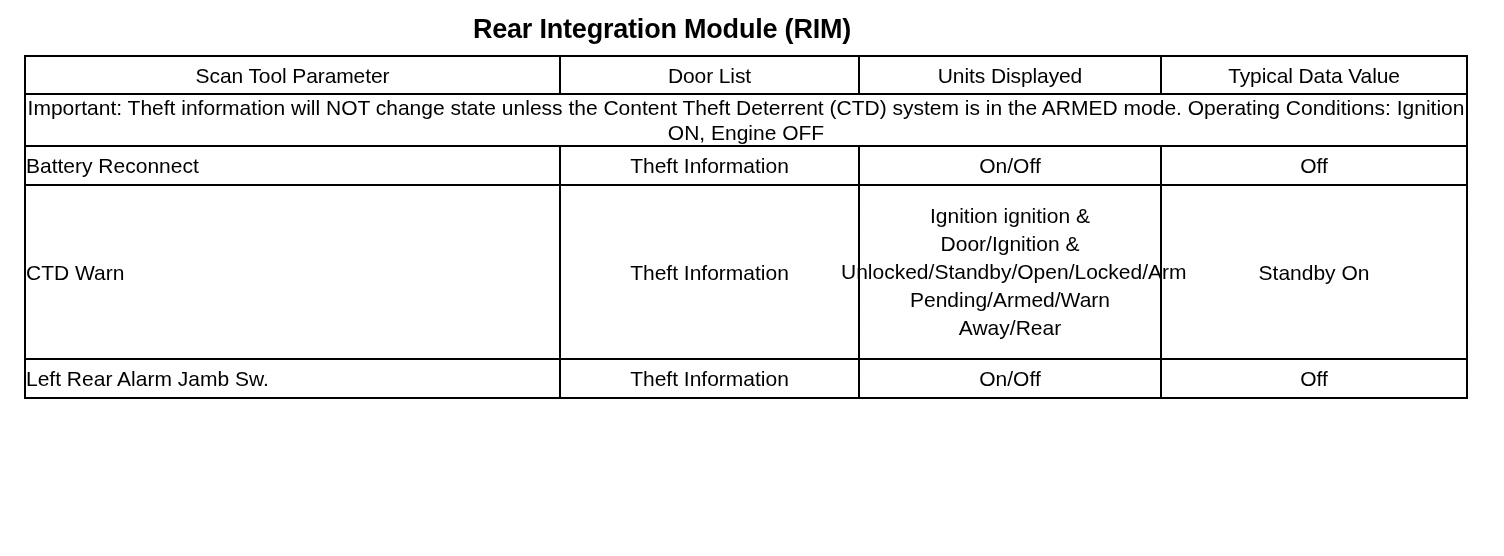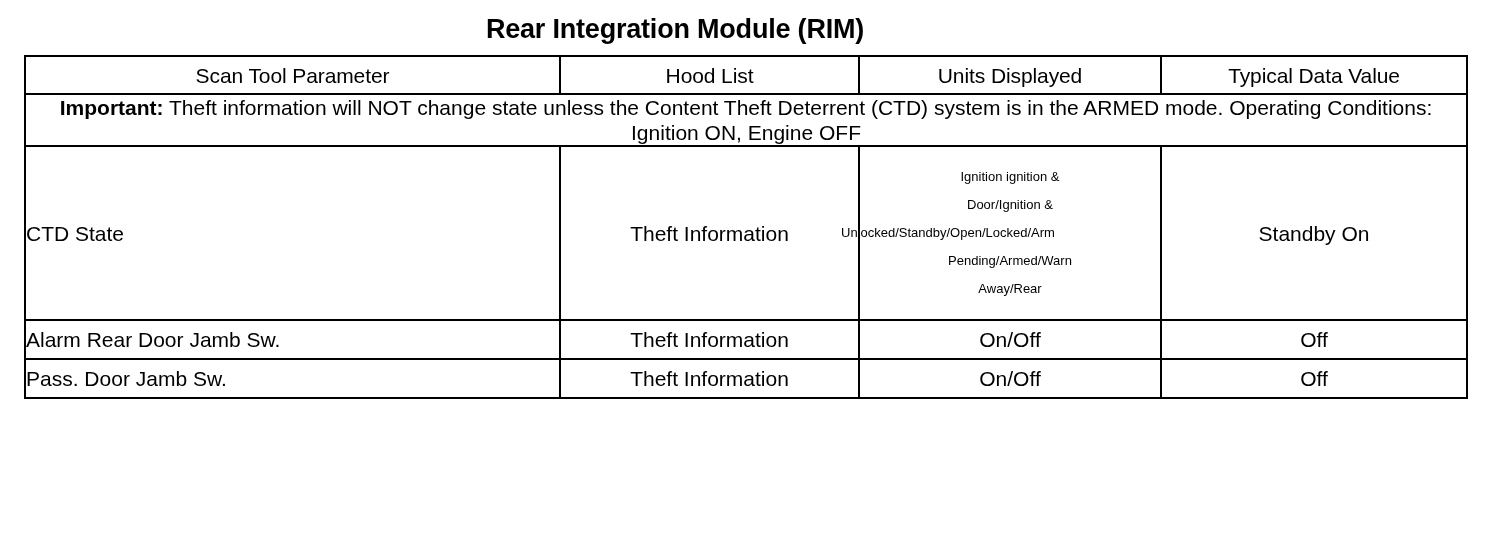--- a/index.html
+++ b/index.html
@@ -28,21 +28,20 @@
     position: absolute;
     left: 0;
     top: 14px;
     width: 1324px;
     text-align: center;
     font-size: 27px;
     font-weight: bold;
     letter-spacing: -0.2px;
     line-height: 30px;
     white-space: nowrap;
-    padding-left: 13px;
   }
 
   
   .table-wrap {
     position: absolute;
     left: 24px;
     top: 55px;
     width: 1442px;
   }
 
@@ -81,21 +80,21 @@
   }
 
   
   td.note {
     text-align: center;
     padding: 5px 8px 6px 8px;
     font-size: 21px;
     line-height: 26px;
   }
   td.note .lead {
-    font-weight: bold;
+    font-weight: normal;
   }
 
   
   td.param {
     text-align: left;
     padding-left: 17px;
     height: 37px;
     white-space: nowrap;
   }
   td.center {
@@ -120,21 +119,21 @@
     position: relative;
     overflow: visible;
     padding: 0;
   }
   td.units-overflow .units-stack {
     position: relative;
     width: 292px;
     margin: 16px auto;
     text-align: center;
     line-height: 28px;
-    font-size: 13px;
+    font-size: 21px;
   }
   td.units-overflow .units-stack .wide {
     white-space: nowrap;
     width: 302px;
     margin-left: -23px;
     width: 348px;
     text-align: left;
   }
 
   
@@ -160,63 +159,63 @@
       <colgroup>
         <col class="c1">
           <col class="c2">
           <col class="c3">
           <col class="c4">
       </colgroup>
 
       <thead>
         <tr>
           <th>Scan Tool Parameter</th>
-          <th>Hood List</th>
+          <th>Door List</th>
           <th>Units Displayed</th>
           <th>Typical Data Value</th>
         </tr>
       </thead>
 
       <tbody>
 
         <tr>
           <td class="note" colspan="4"><span class="lead">Important:</span><span> Theft information will NOT change state unless the Content Theft Deterrent (CTD) system is in the ARMED mode. Operating Conditions: Ignition ON, Engine OFF</span></td>
         </tr>
 
+        <tr>
+          <td class="param">Battery Reconnect</td>
+          <td class="center">Theft Information</td>
+          <td class="center">On/Off</td>
+          <td class="center">Off</td>
+        </tr>
 
         <tr class="tall">
-          <td class="param">CTD State</td>
+          <td class="param">CTD Warn</td>
           <td class="datalist">Theft Information</td>
           <td class="units-overflow">
             <div class="units-stack">
               <div>Ignition ignition &amp;</div>
               <div>Door/Ignition &amp;</div>
               <div class="wide">Unlocked/Standby/Open/Locked/Arm</div>
               <div>Pending/Armed/Warn</div>
               <div>Away/Rear</div>
             </div>
           </td>
           <td class="center">Standby On</td>
         </tr>
 
 
 
         <tr>
-          <td class="param">Alarm Rear Door Jamb Sw.</td>
+          <td class="param">Left Rear Alarm Jamb Sw.</td>
           <td class="center">Theft Information</td>
           <td class="center">On/Off</td>
           <td class="center">Off</td>
         </tr>
 
-        <tr>
-          <td class="param">Pass. Door Jamb Sw.</td>
-          <td class="center">Theft Information</td>
-          <td class="center">On/Off</td>
-          <td class="center">Off</td>
-        </tr>
 
 
       </tbody>
     </table>
   </div>
 
   <div id="grain"></div>
 </div>
 
 </body></html>

